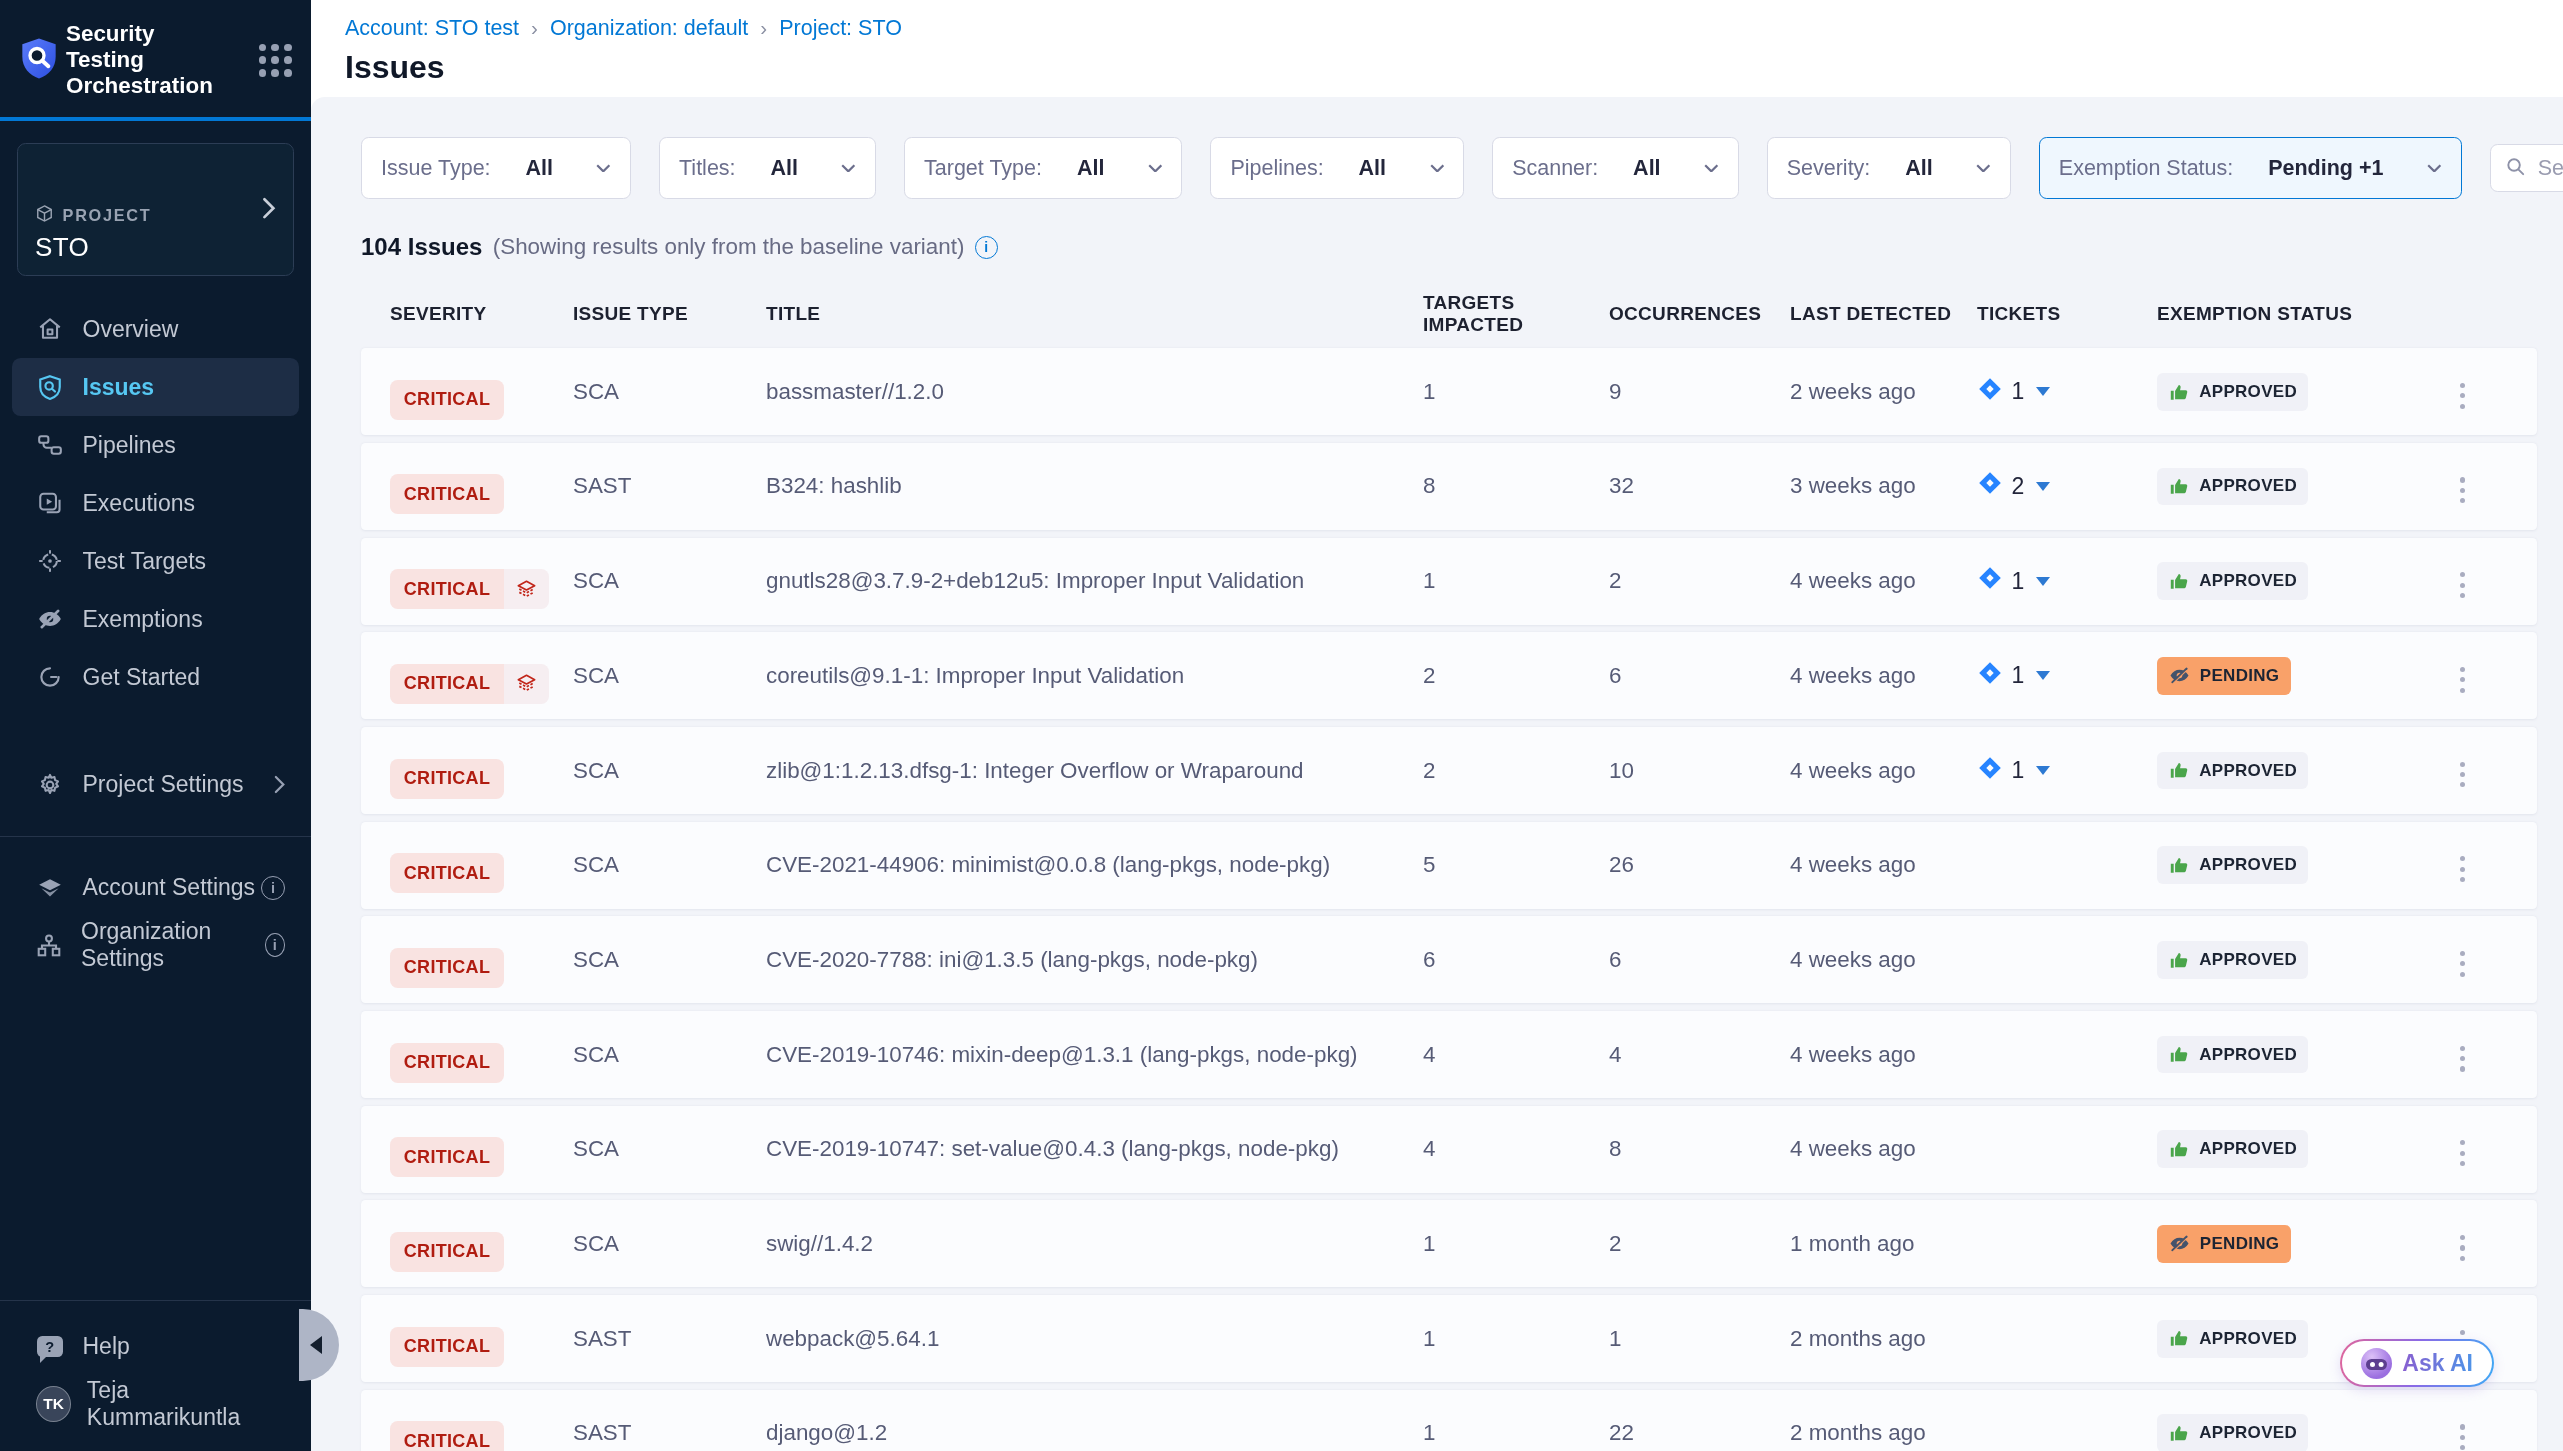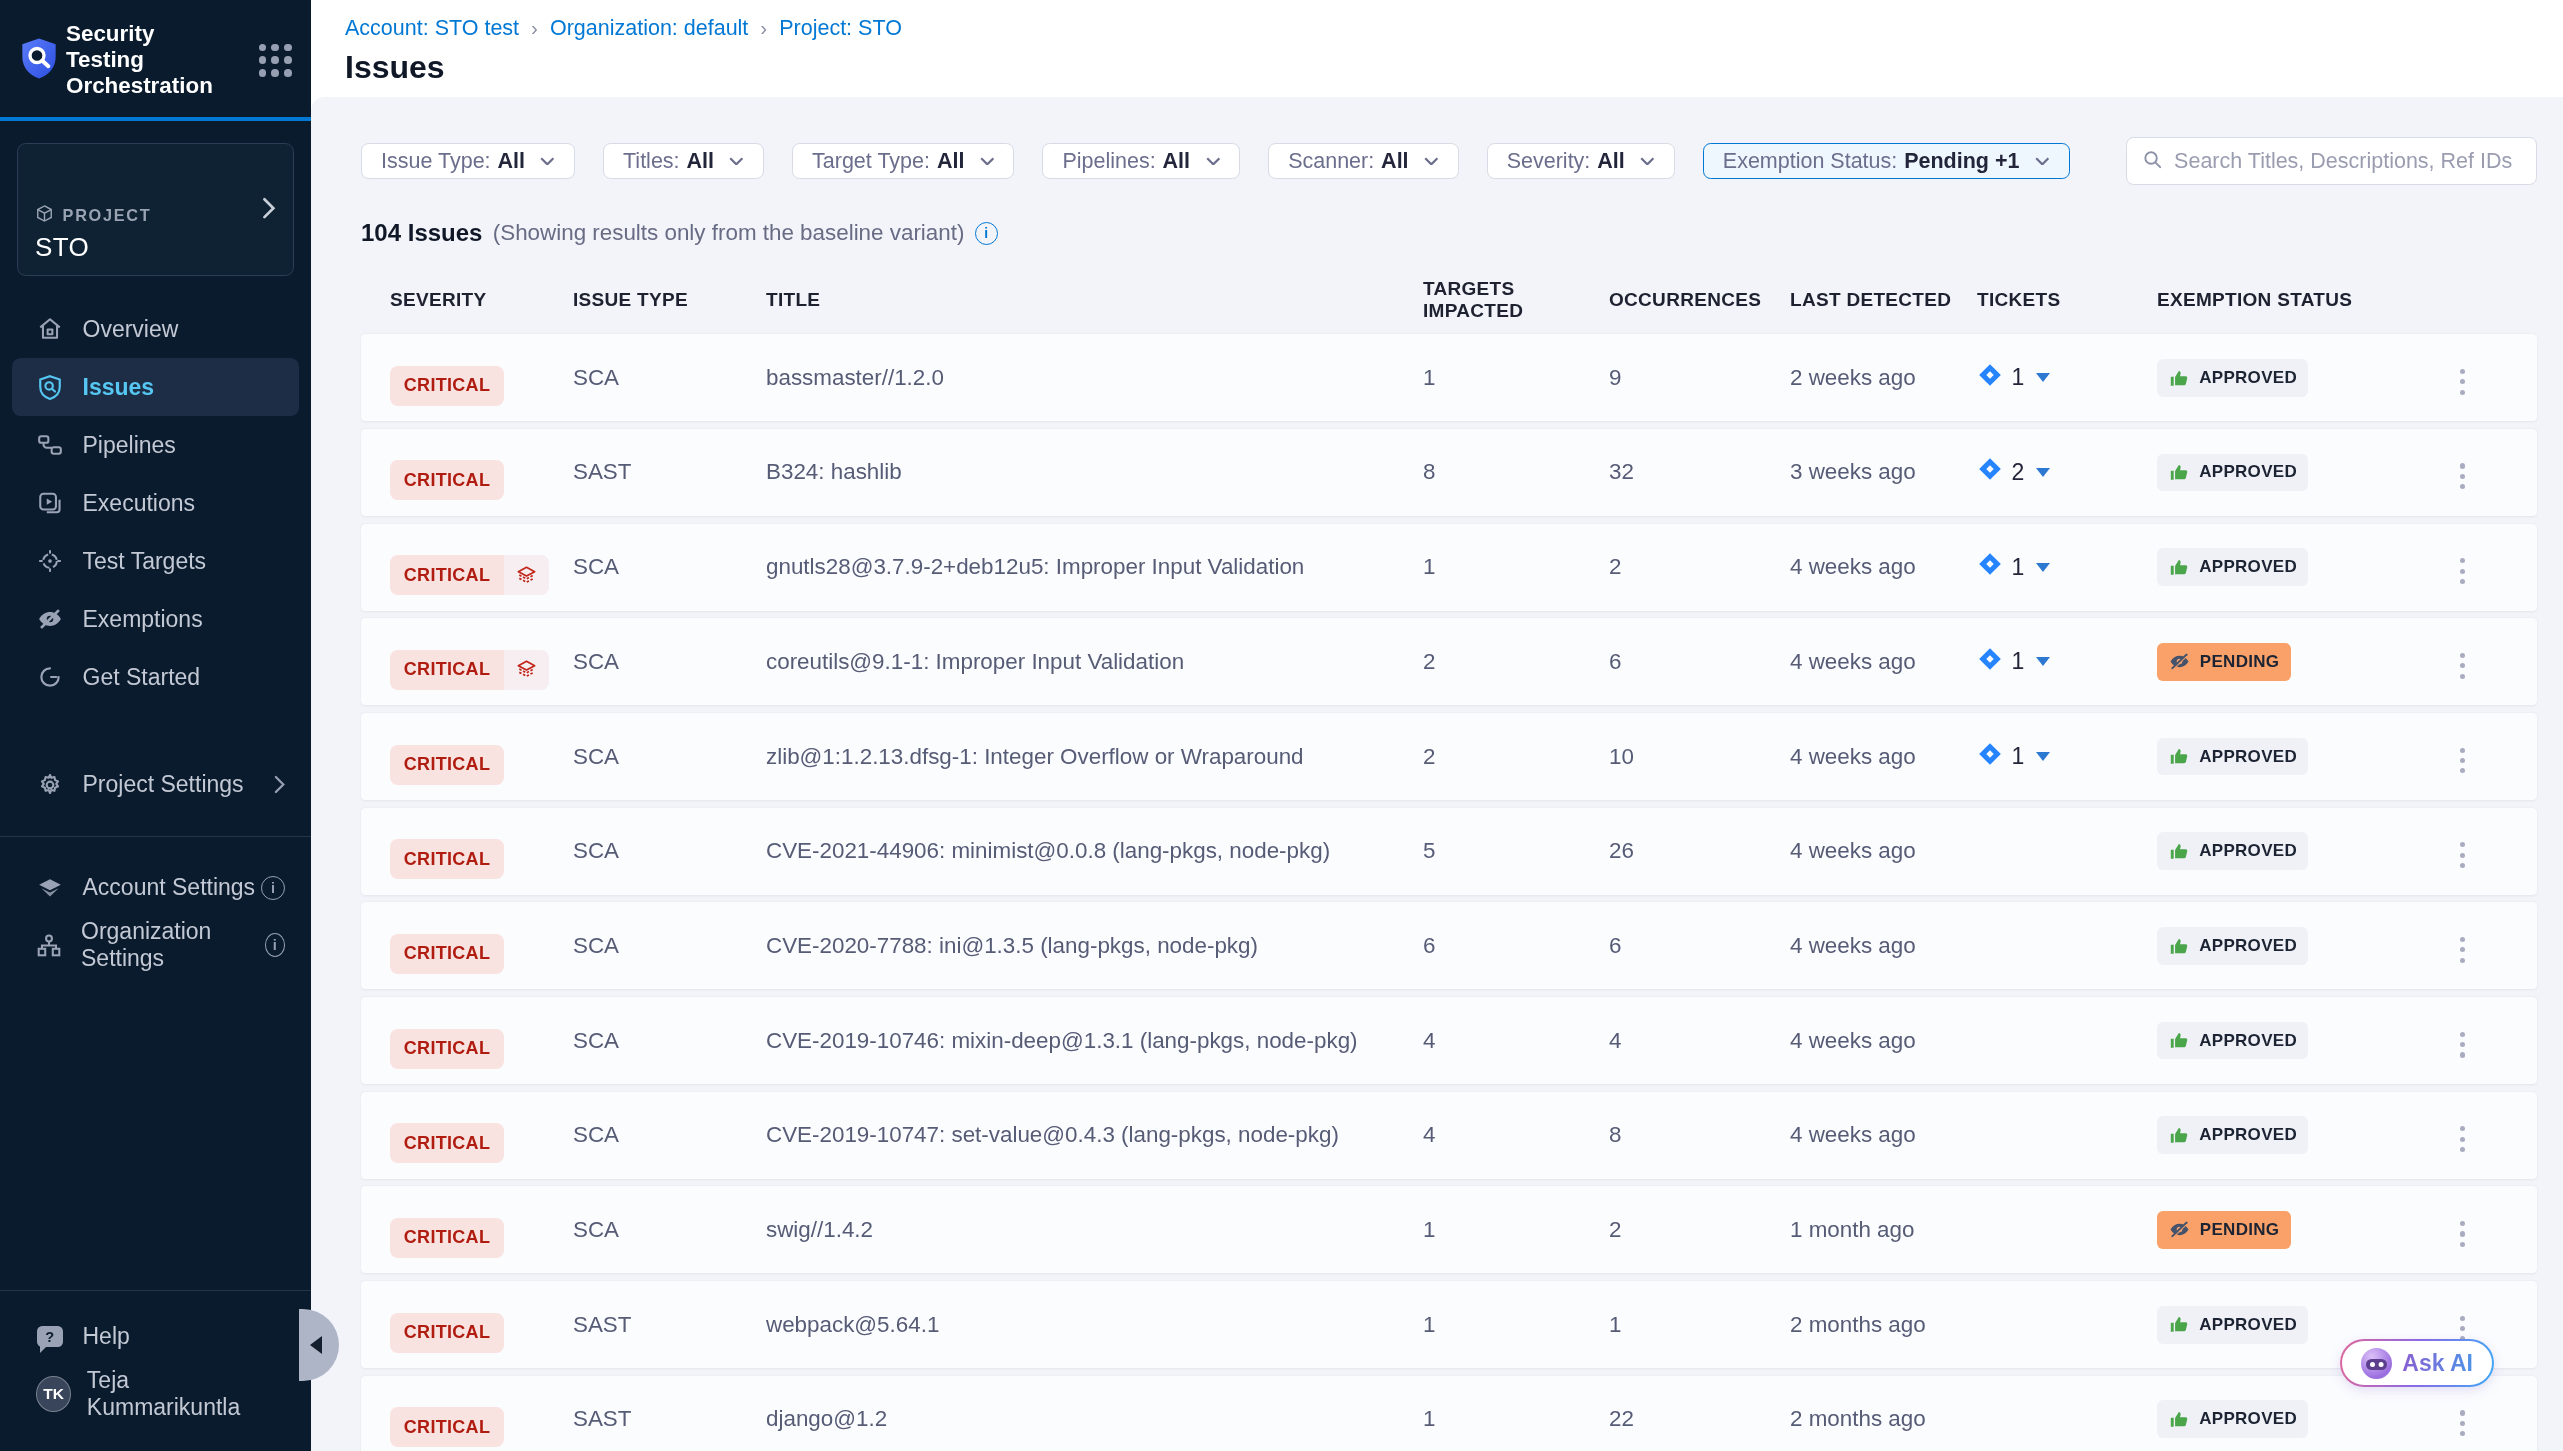--- a/index.html
+++ b/index.html
@@ -46,21 +46,21 @@
   .main{flex:1;display:flex;flex-direction:column;background:#fff;min-width:0;}
   .page-head{height:97px;padding:15.5px 0 0 34px;background:#fff;}
   .breadcrumb{display:flex;align-items:center;font-size:21.5px;}
   .crumb{color:var(--link);cursor:pointer;text-decoration:none;}
   .crumb-sep{color:#8B90A3;margin:0 12px;font-size:20.6px;}
   .page-title{font-size:32px;font-weight:800;color:var(--ink);margin-top:8.6px;}
   .body{flex:1;background:var(--body-bg);border-top-left-radius:13.8px;padding:40px 26px 0 50px;position:relative;min-height:0;}
 
   .filter-bar{display:flex;align-items:center;gap:28px;}
   .chips{display:flex;align-items:center;gap:28px;}
-  .chip{display:inline-flex;align-items:center;height:36px;padding:0 19px;background:#fff;border:1.7px solid var(--chip-border);border-radius:7.7px;font-size:21.5px;color:#6B6E8C;cursor:pointer;white-space:nowrap;}
+  .chip{display:inline-flex;align-items:center;height:62px;padding:0 19px;background:#fff;border:1.7px solid var(--chip-border);border-radius:7.7px;font-size:21.5px;color:#6B6E8C;cursor:pointer;white-space:nowrap;gap:28px;}
   .chip .chip-value{color:#23263B;font-weight:600;margin-left:6.9px;}
   .chip .chip-caret{margin-left:15.5px;color:#6B6E8C;display:inline-flex;}
   .chip.active{border-color:var(--accent);background:#EFF7FE;}
   .search-box{margin-left:auto;width:411px;height:48px;background:#fff;border:1.7px solid var(--chip-border);border-radius:7.7px;display:flex;align-items:center;padding:0 13.8px;}
   .search-box svg{color:#8E92A8;}
   .search-box input{border:none;outline:none;flex:1;margin-left:10.3px;font-size:21.5px;color:#23263B;background:transparent;}
   .search-box input::placeholder{color:#9A9CB0;}
 
   .count-line{display:flex;align-items:center;margin-top:34px;gap:10.3px;}
   .count-strong{font-size:24px;font-weight:800;color:var(--ink);}
@@ -262,21 +262,21 @@
 
     <div class="side-spacer"></div>
     <div class="side-divider" style="margin:0 0 17px 0;"></div>
 
     <div class="side-row">
       <span class="nicon">
           <span class="help-bubble">?</span>
         </span>
       <span>Help</span>
     </div>
-    <div class="side-row" style="margin-bottom:30px;">
+    <div class="side-row" style="margin-bottom:20px;">
       <span class="avatar">TK</span>
       <span>Teja Kummarikuntla</span>
     </div>
   </div>
 
   <div class="collapse-tab">
       <i></i>
     </div>
 
   <div class="main">

